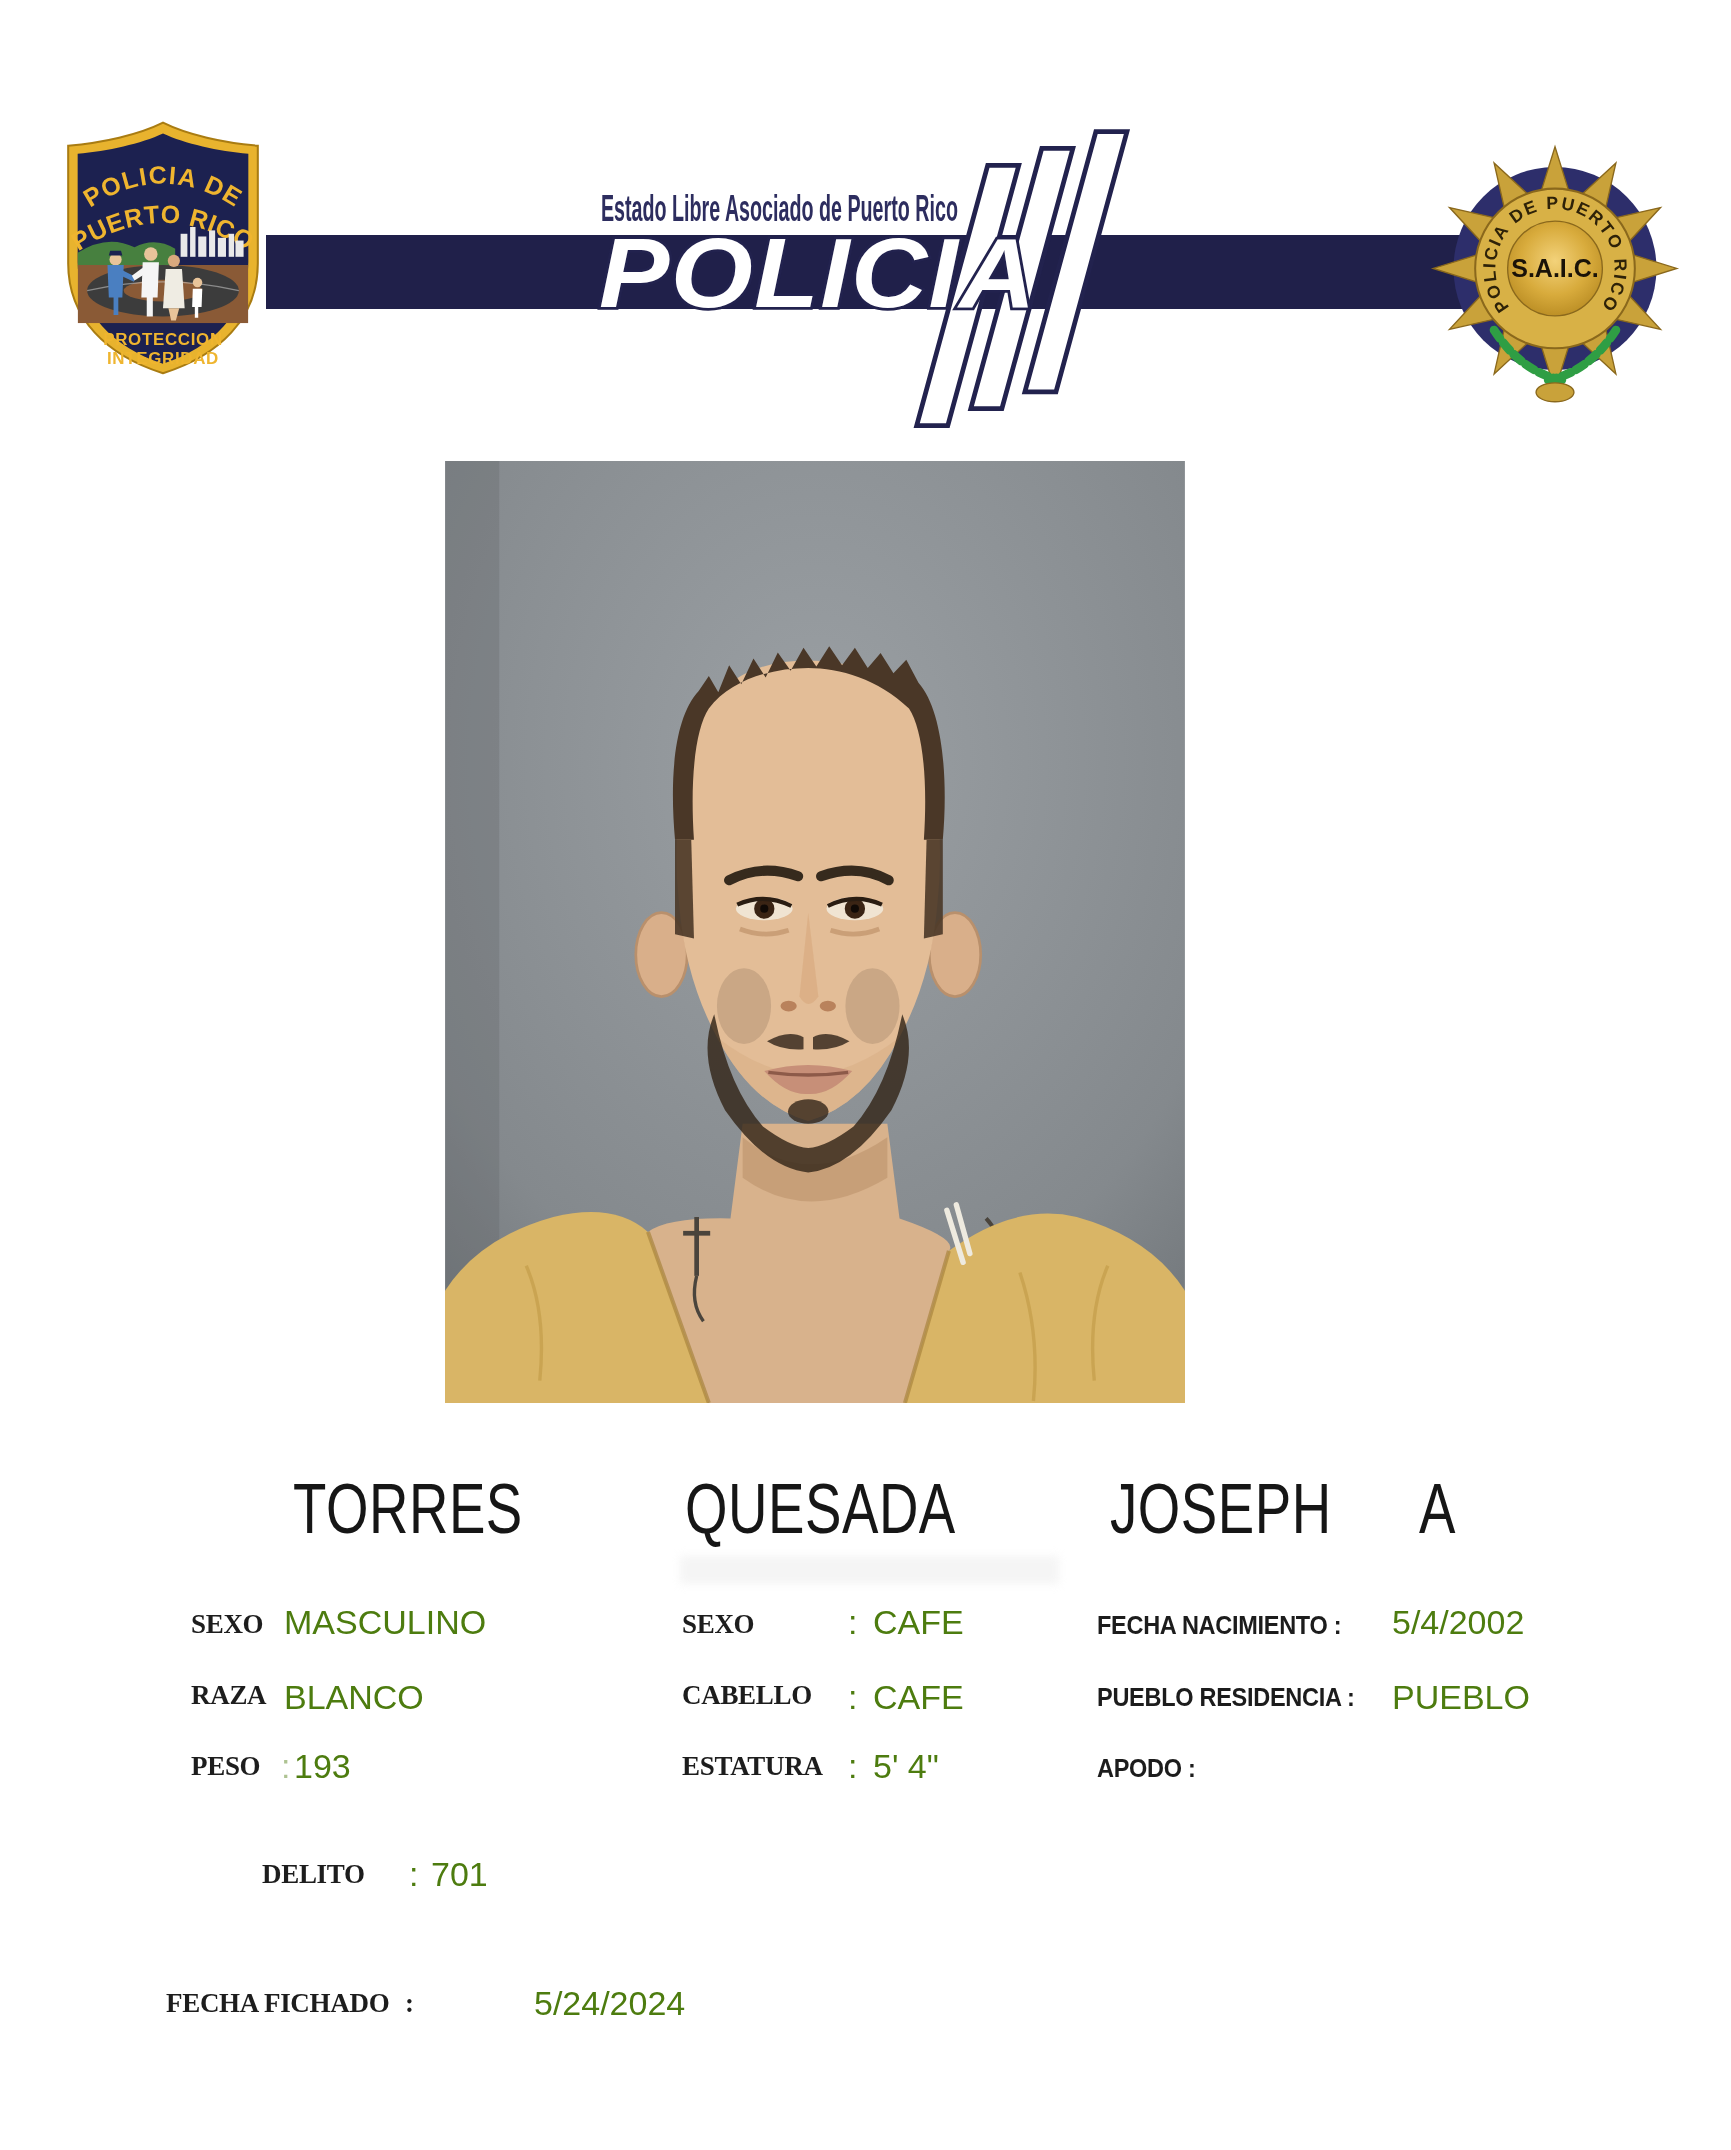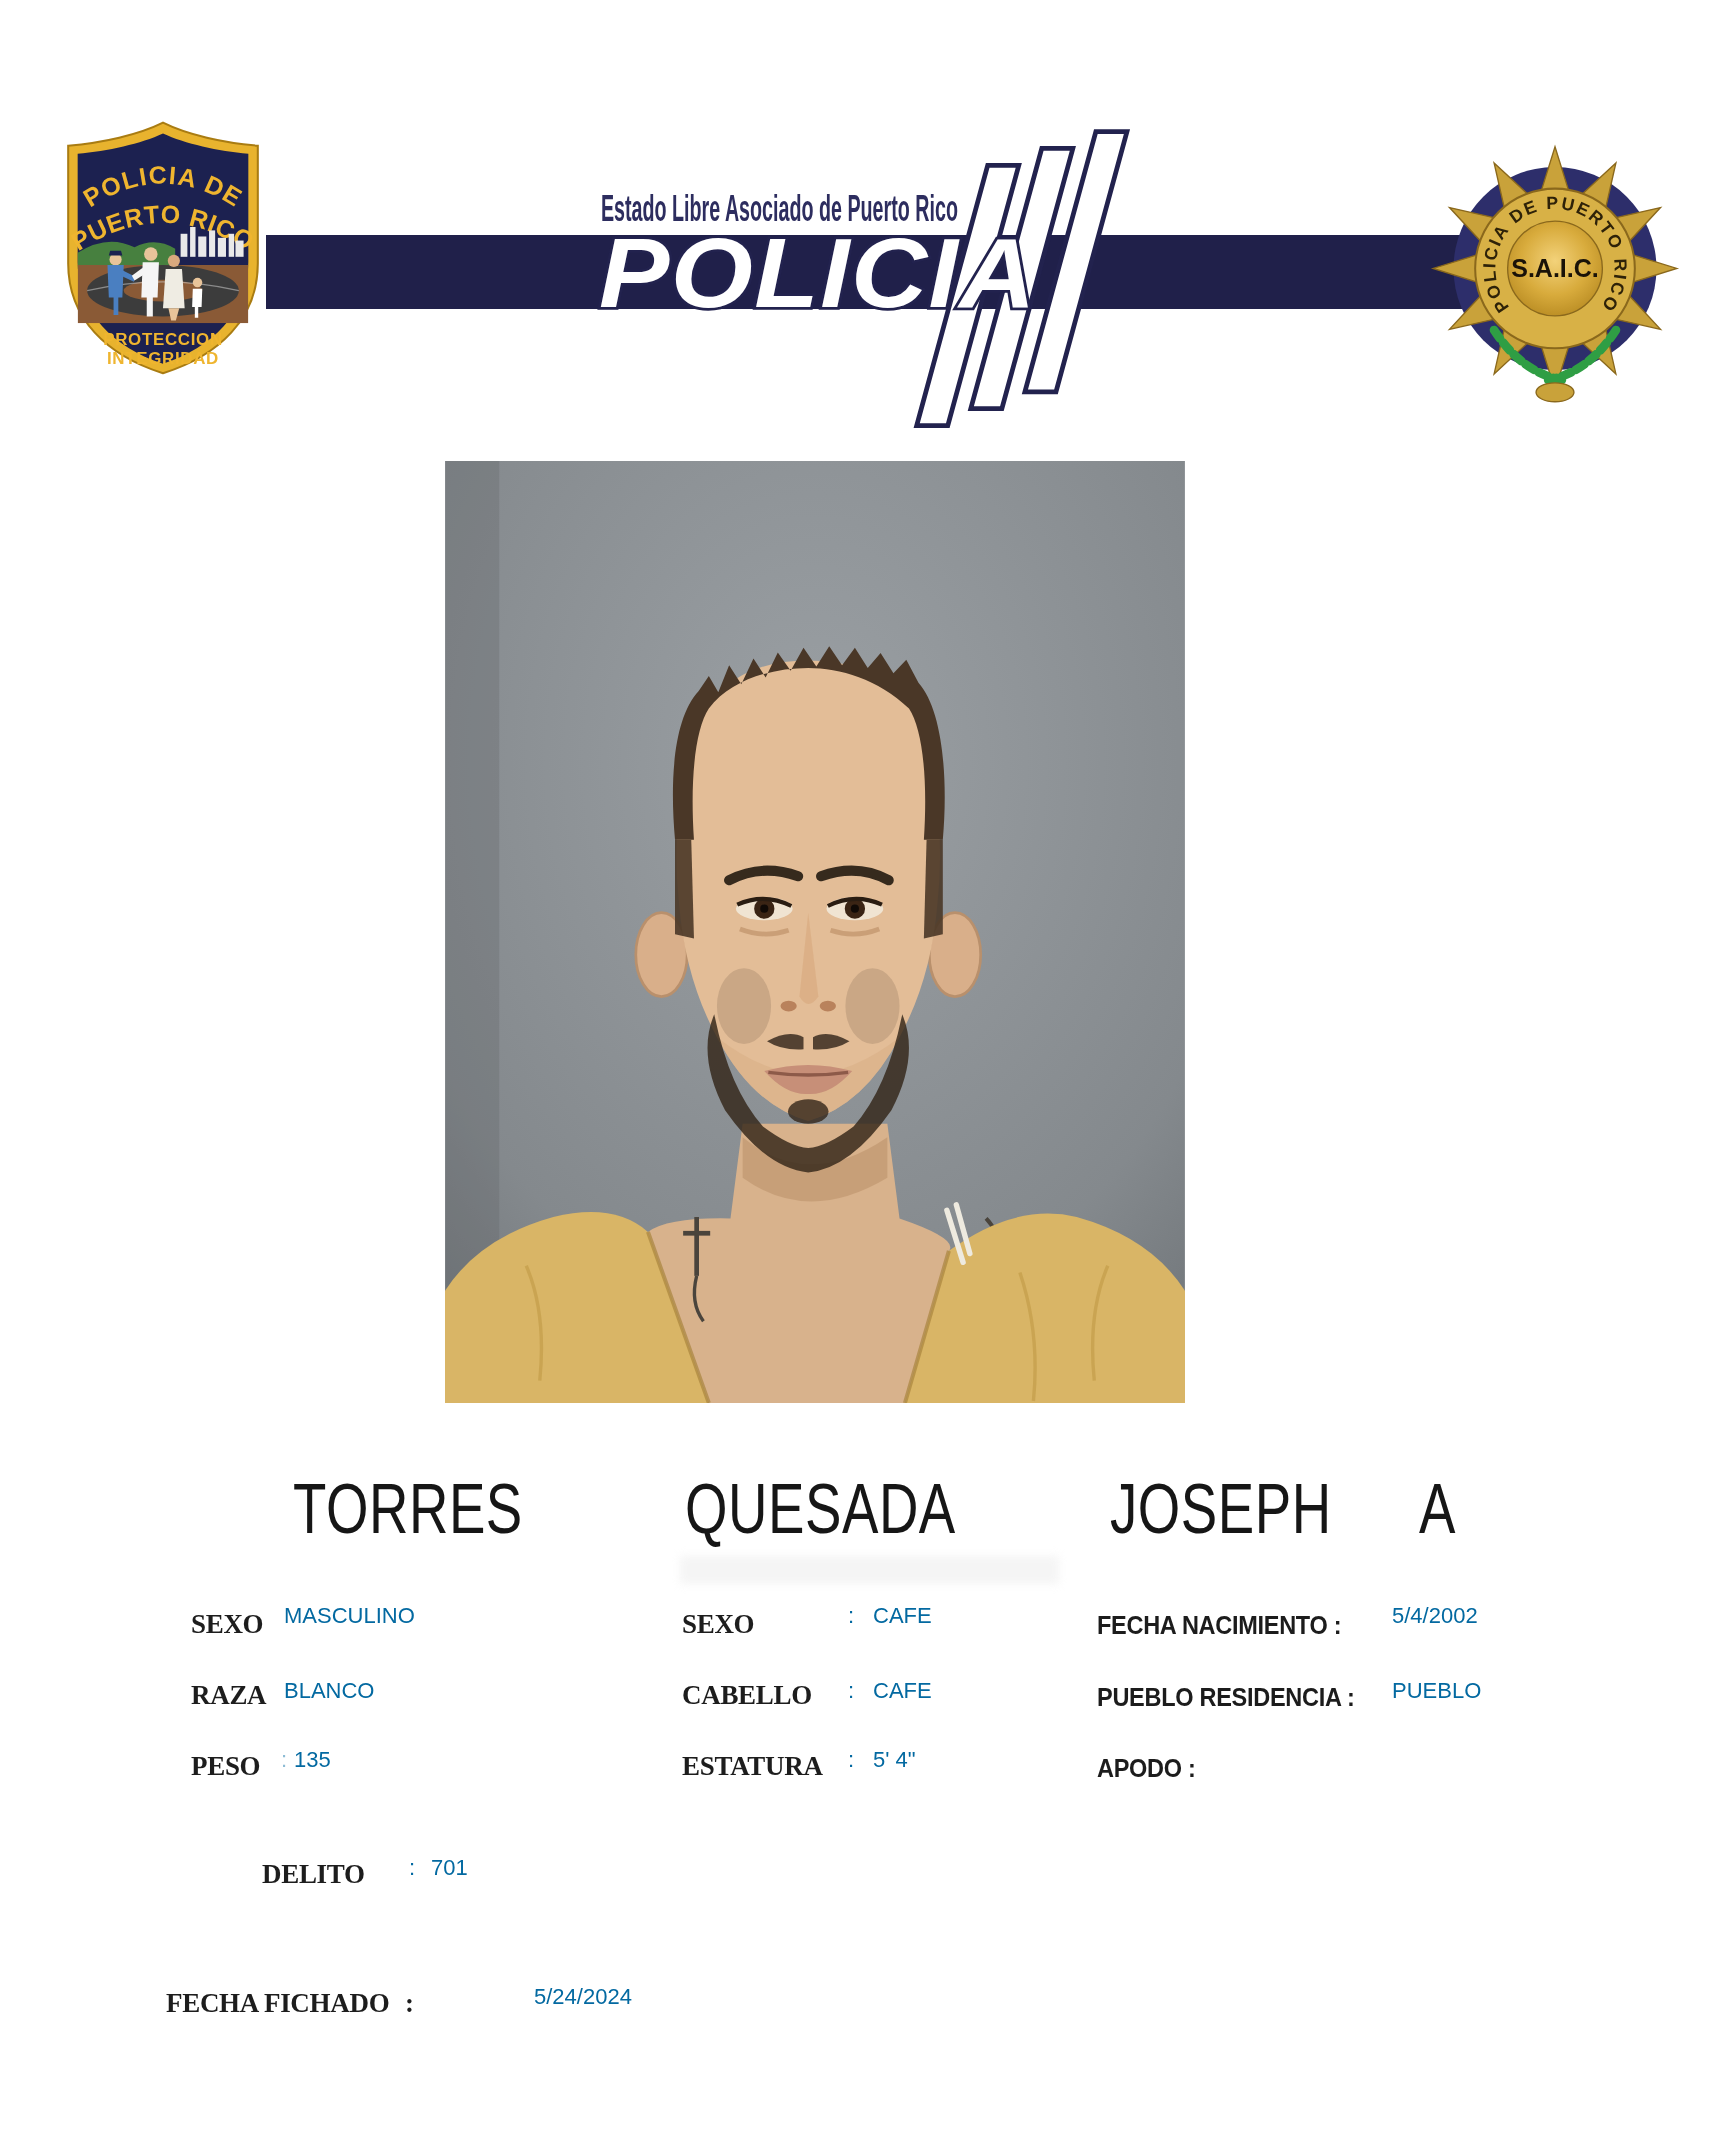--- a/index.html
+++ b/index.html
@@ -5,21 +5,21 @@
   html,body{margin:0;padding:0;background:#ffffff;}
   .page{position:relative;width:1732px;height:2151px;background:#ffffff;overflow:hidden;
         font-family:"Liberation Sans",sans-serif;}
   .abs{position:absolute;}
   
   .band{position:absolute;left:266px;top:235px;width:1380px;height:74px;background:#20204a;}
   
   .name{font-size:70px;color:#161616;letter-spacing:0.7px;transform:scaleX(.78);transform-origin:left top;white-space:pre;}
   .slabel{font-family:"Liberation Serif",serif;font-weight:bold;font-size:27px;color:#1d1d1d;letter-spacing:-0.3px;white-space:pre;text-align:center;}
   .clabel{font-weight:bold;font-size:25px;color:#1c1c1c;letter-spacing:-0.3px;transform:scaleX(.94);transform-origin:left top;white-space:pre;}
-  .val{font-size:22px;color:#0369a1;white-space:pre;}
+  .val{font-size:34px;color:#4d7c0f;white-space:pre;}
   .faint{opacity:.45;}
   .smudge{position:absolute;left:680px;top:1556px;width:379px;height:28px;background:#ededed;opacity:.55;filter:blur(4px);}
 </style>
 </head>
 <body>
 
 <div class="page">
 
   <div class="band"></div>
 
@@ -197,21 +197,21 @@
   <span class="abs slabel" style="left:191px;top:1680px">RAZA</span>
   <span class="abs val" style="left:284px;top:1678px">BLANCO</span>
   <span class="abs slabel" style="left:682px;top:1680px">CABELLO</span>
   <span class="abs val" style="left:848px;top:1678px">:</span>
   <span class="abs val" style="left:873px;top:1678px">CAFE</span>
   <span class="abs clabel" style="left:1097px;top:1683px">PUEBLO RESIDENCIA :</span>
   <span class="abs val" style="left:1392px;top:1678px">PUEBLO</span>
 
   <span class="abs slabel" style="left:191px;top:1751px">PESO</span>
   <span class="abs val faint" style="left:281px;top:1747px">:</span>
-  <span class="abs val" style="left:294px;top:1747px">135</span>
+  <span class="abs val" style="left:294px;top:1747px">193</span>
   <span class="abs slabel" style="left:682px;top:1751px">ESTATURA</span>
   <span class="abs val" style="left:848px;top:1747px">:</span>
   <span class="abs val" style="left:873px;top:1747px">5' 4"</span>
   <span class="abs clabel" style="left:1097px;top:1754px">APODO :</span>
   <span class="abs val" style="left:1218px;top:1747px"></span>
 
   <span class="abs slabel" style="left:262px;top:1859px">DELITO</span>
   <span class="abs val" style="left:409px;top:1855px">:</span>
   <span class="abs val" style="left:431px;top:1855px">701</span>
 

